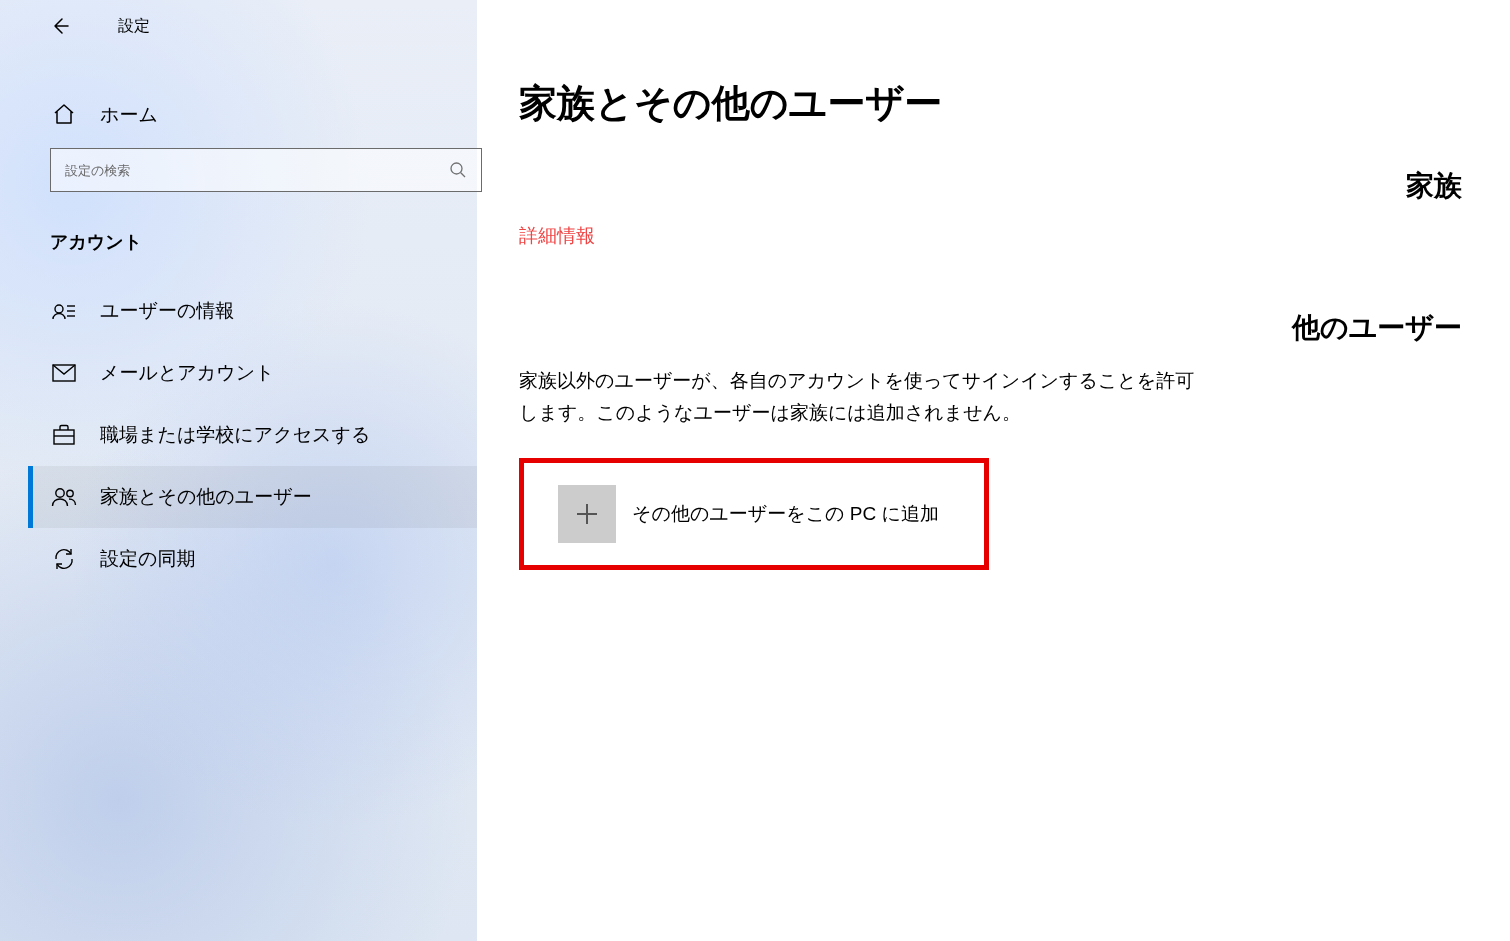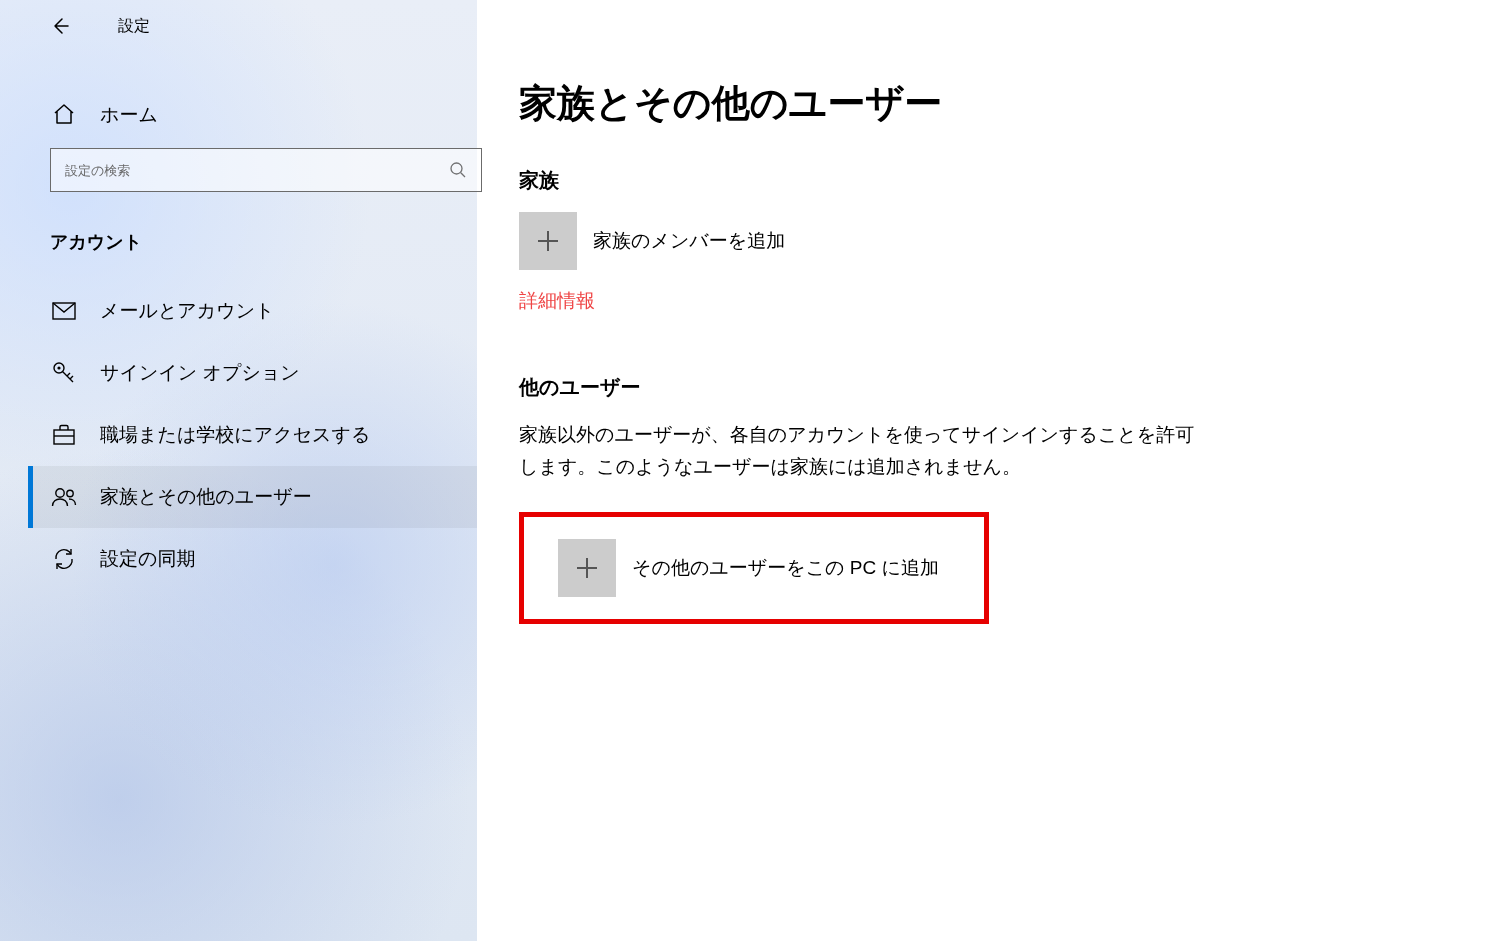--- a/index.html
+++ b/index.html
@@ -93,22 +93,23 @@
     .main {
       flex: 1;
       padding: 78px 48px 40px 42px;
       overflow: auto;
     }
     .page-title {
       font-size: 38px; font-weight: 600;
       margin-bottom: 38px;
     }
     .section-title {
-      font-size: 20px; font-weight: 600;
+      font-size: 28px; font-weight: 600;
       margin-bottom: 18px;
+      text-align: right;
     }
     .section-desc {
       font-size: 19px; line-height: 1.7;
       max-width: 680px;
       margin-bottom: 28px;
       color: #000;
     }
     .add-tile {
       display: flex; align-items: center;
       cursor: pointer;
@@ -173,41 +174,43 @@
         </svg>
       </div>
     </div>
 
     <div class="cat-header">
       <span class="label">アカウント</span>
     </div>
 
     <nav class="nav-list">
 
+      <div class="nav-item">
+        <span class="icon-slot">
+          <svg width="24" height="20" viewBox="0 0 24 20">
+            <circle cx="7" cy="8" r="4" stroke="#000" stroke-width="1.4" fill="none"></circle>
+            <path d="M1 18 C1 14.5 4 12.5 7 12.5 C10 12.5 13 14.5 13 18" stroke="#000" stroke-width="1.4" fill="none"></path>
+            <line x1="15" y1="5" x2="23" y2="5" stroke="#000" stroke-width="1.4"></line>
+            <line x1="15" y1="10" x2="23" y2="10" stroke="#000" stroke-width="1.4"></line>
+            <line x1="15" y1="15" x2="23" y2="15" stroke="#000" stroke-width="1.4"></line>
+          </svg>
+        </span>
+        <span class="label">ユーザーの情報</span>
+      </div>
 
       <div class="nav-item">
         <span class="icon-slot">
           <svg width="24" height="18" viewBox="0 0 24 18">
             <rect x="1" y="1" width="22" height="16" stroke="#000" stroke-width="1.4" fill="none"></rect>
             <path d="M1 1 L12 10 L23 1" stroke="#000" stroke-width="1.4" fill="none"></path>
           </svg>
         </span>
         <span class="label">メールとアカウント</span>
       </div>
 
-      <div class="nav-item">
-        <span class="icon-slot">
-          <svg width="24" height="24" viewBox="0 0 24 24">
-            <circle cx="7" cy="7" r="5" stroke="#000" stroke-width="1.4" fill="none"></circle>
-            <circle cx="7" cy="7" r="1.6" fill="#000"></circle>
-            <path d="M10.5 10.5 L21 21 M18 18 L21 15 M15 15 L18 12" stroke="#000" stroke-width="1.4" fill="none"></path>
-          </svg>
-        </span>
-        <span class="label">サインイン オプション</span>
-      </div>
 
       <div class="nav-item">
         <span class="icon-slot">
           <svg width="24" height="22" viewBox="0 0 24 22">
             <rect x="2" y="6" width="20" height="14" stroke="#000" stroke-width="1.4" fill="none"></rect>
             <path d="M8 6 V3 C8 2 8.6 1.5 9.5 1.5 H14.5 C15.4 1.5 16 2 16 3 V6" stroke="#000" stroke-width="1.4" fill="none"></path>
             <line x1="2" y1="12" x2="22" y2="12" stroke="#000" stroke-width="1.4"></line>
           </svg>
         </span>
         <span class="label">職場または学校にアクセスする</span>
@@ -237,29 +240,20 @@
 
     </nav>
   </aside>
 
   <main class="main">
 
     <h1 class="page-title">家族とその他のユーザー</h1>
 
     <h2 class="section-title">家族</h2>
 
-    <div class="add-tile">
-      <div class="plus-box">
-        <svg width="26" height="26" viewBox="0 0 26 26">
-          <line x1="13" y1="3" x2="13" y2="23" stroke="#555" stroke-width="2"></line>
-          <line x1="3" y1="13" x2="23" y2="13" stroke="#555" stroke-width="2"></line>
-        </svg>
-      </div>
-      <span class="tile-label">家族のメンバーを追加</span>
-    </div>
 
     <a class="link">詳細情報</a>
 
     <h2 class="section-title">他のユーザー</h2>
     <p class="section-desc">家族以外のユーザーが、各自のアカウントを使ってサインインすることを許可します。このようなユーザーは家族には追加されません。</p>
 
     <div class="highlighted-tile-wrap">
       <div class="add-tile" style="margin-bottom:0">
         <div class="plus-box">
           <svg width="26" height="26" viewBox="0 0 26 26">

